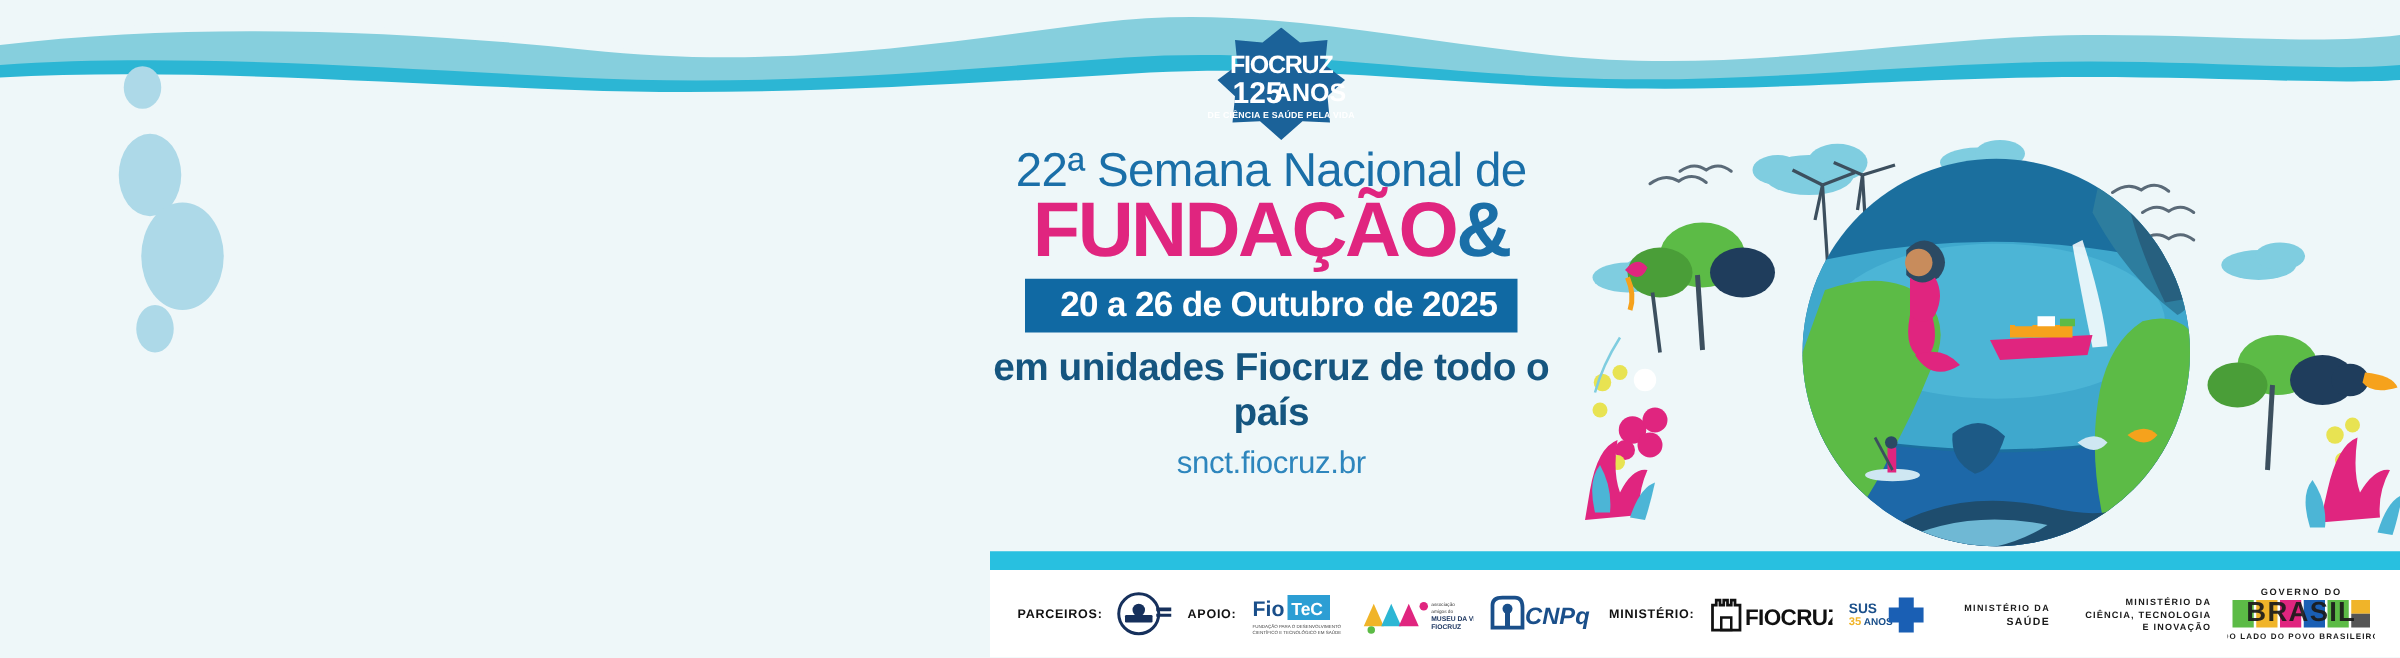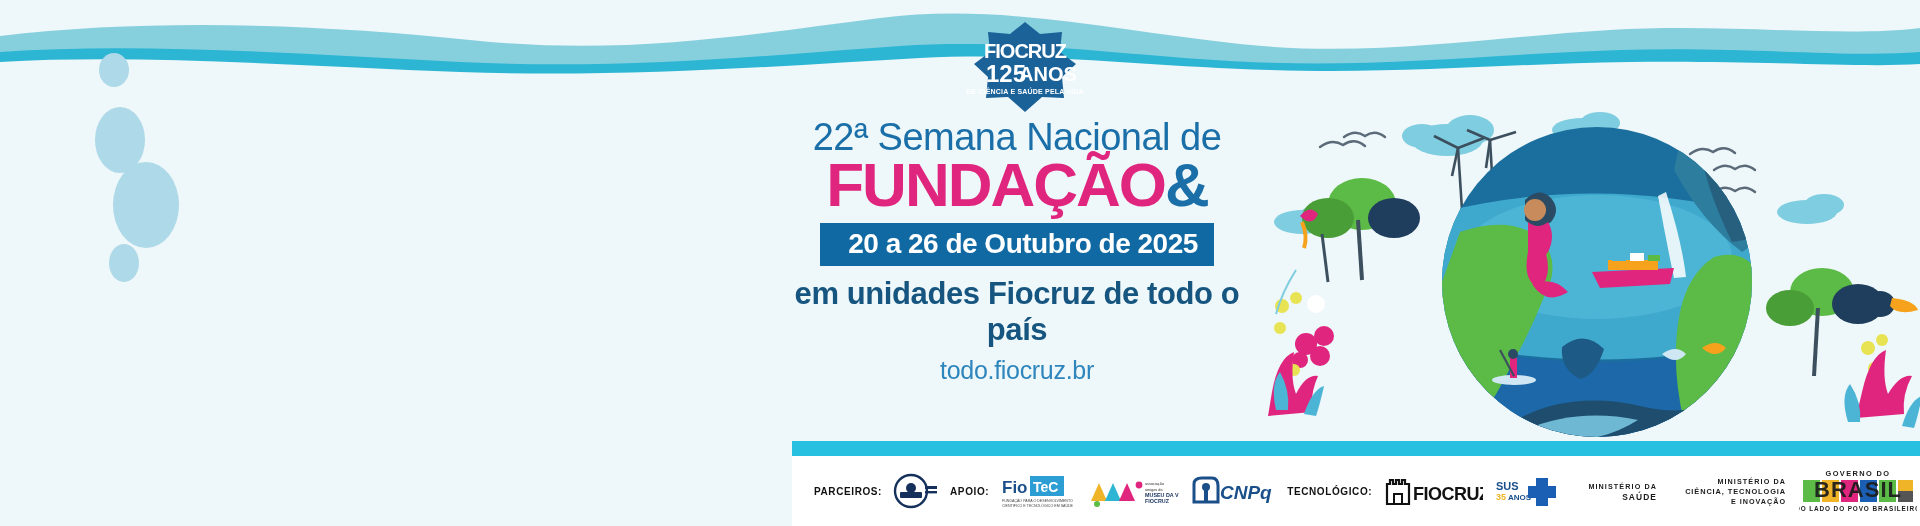--- a/index.html
+++ b/index.html
@@ -106,21 +106,21 @@
     <text x="59" y="72" text-anchor="middle" fill="#ffffff" font-size="7" font-weight="bold" font-family="Liberation Sans, sans-serif" style="letter-spacing:0.2px">DE CIÊNCIA E SAÚDE PELA VIDA</text>
   </svg>
 
   <div id="headline">
     <div class="tag-line">22ª Semana Nacional de</div>
     <div class="big-line">
       <span>FUNDAÇÃO</span><span class="amp">&amp;</span>
     </div>
     <div id="date-band">20 a 26 de Outubro de 2025</div>
     <div id="units-line">em unidades Fiocruz de todo o país</div>
-    <div id="site-line">todo.fiocruz.br</div>
+    <div id="site-line">snct.fiocruz.br</div>
   </div>
 
   <svg id="globe" viewBox="0 0 660 355">
     <defs>
       <clipPath id="globeclip">
           <circle cx="335" cy="190" r="155"></circle>
         </clipPath>
     </defs>
 
     <g fill="#7fcde0">
@@ -328,21 +328,21 @@
 
   <div class="f-logo">
     <svg width="86" height="34" viewBox="0 0 86 34">
       <path d="M4,28 L4,10 Q4,4 12,4 L22,4 Q28,4 28,12 L28,28 Z" fill="none" stroke="#1a4f8a" stroke-width="3"></path>
       <circle cx="16" cy="13" r="4" fill="#1a4f8a"></circle>
       <rect x="14" y="16" width="4" height="12" fill="#1a4f8a"></rect>
       <text x="30" y="25" font-size="19" font-weight="bold" fill="#1a4f8a" font-style="italic" font-family="Liberation Sans, sans-serif">CNPq</text>
     </svg>
   </div>
 
-  <div class="f-label">TECNOLÓGICO:</div>
+  <div class="f-label">MINISTÉRIO:</div>
 
 
   <div class="f-logo">
     <svg width="100" height="34" viewBox="0 0 100 34">
       <path d="M4,30 L4,10 L7,10 L7,6 L10,6 L10,10 L13,10 L13,6 L16,6 L16,10 L19,10 L19,6 L22,6 L22,10 L26,10 L26,30 Z" fill="none" stroke="#111" stroke-width="2.2"></path>
       <rect x="11" y="20" width="8" height="10" fill="none" stroke="#111" stroke-width="2"></rect>
       <text x="30" y="26" font-size="18" font-weight="bold" fill="#111" font-family="Liberation Sans, sans-serif" letter-spacing="-0.5">FIOCRUZ</text>
     </svg>
   </div>
 

